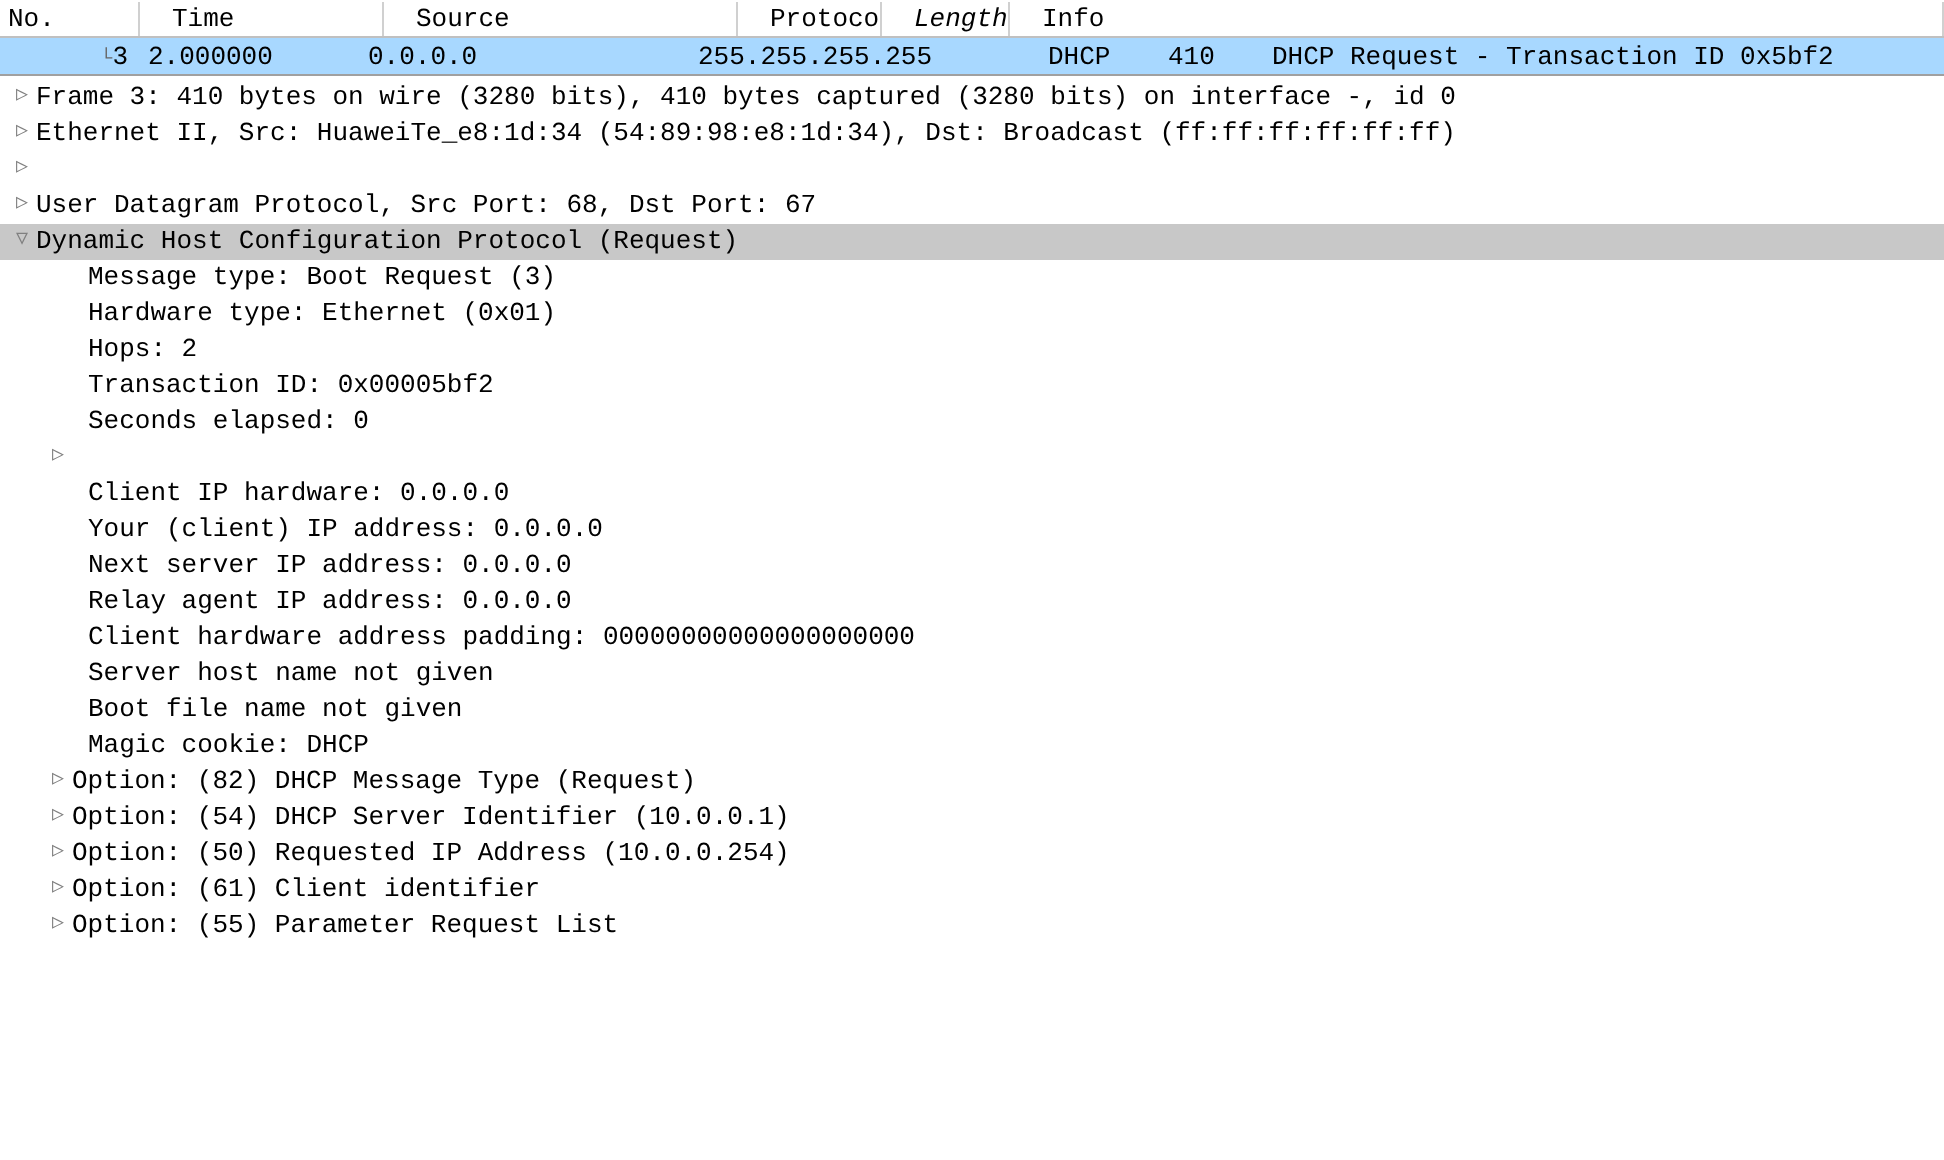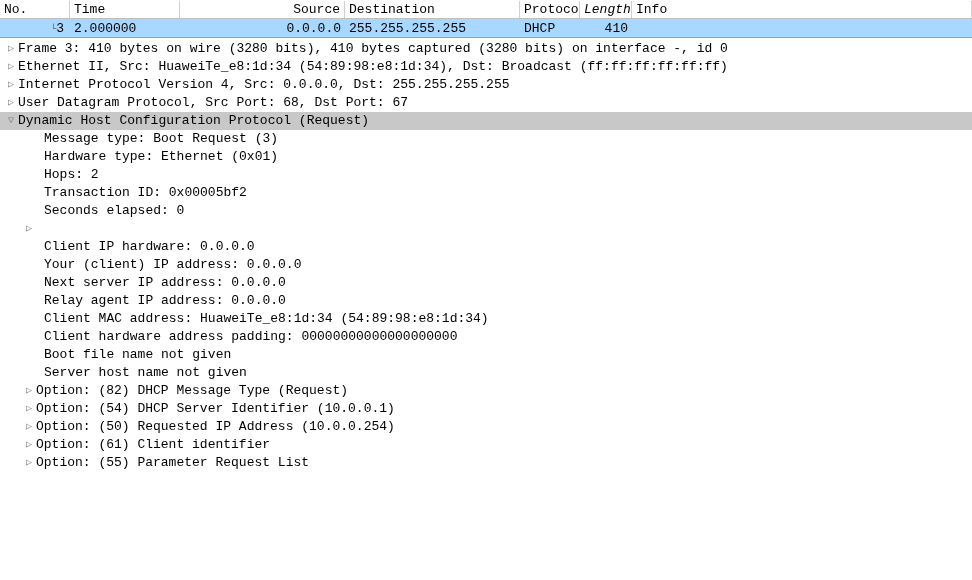--- a/index.html
+++ b/index.html
@@ -14,44 +14,45 @@
   .packet-list {
     border-bottom: 1px solid #a0a0a0;
     background: #fff;
   }
   .header-row {
     display: flex;
     background: #fff;
     border-bottom: 1px solid #c0c0c0;
     height: 19px;
     align-items: center;
+    gap: 12px;
   }
   .header-row .col {
     border-right: 1px solid #d0d0d0;
     padding: 1px 4px;
     white-space: nowrap;
     overflow: hidden;
   }
   .data-row {
     display: flex;
     height: 18px;
     align-items: center;
     background: #a8d8ff;
   }
   .data-row .col {
     padding: 1px 4px;
     white-space: nowrap;
     overflow: hidden;
   }
   .col-no { width: 70px; text-align: right; padding-right: 6px !important;}
   .col-time { width: 110px; }
-  .col-src { width: 165px; text-align: right; }
+  .col-src { width: 165px; }
   .col-dst { width: 175px; }
   .col-proto { width: 60px; }
-  .col-len { width: 52px; text-align: right; padding-right:4px !important;}
+  .col-len { width: 52px; text-align: left; padding-right:4px !important;}
   .col-info { flex: 1; }
   .tree-marker {
     display:inline-block;
     width:10px;
     color:#666;
     font-size:10px;
   }
   .details-pane {
     padding-top: 2px;
     line-height: 18px;
@@ -82,50 +83,49 @@
   .txt { white-space: pre; }
 </style>
 </head>
 <body>
 
 <div class="packet-list">
   <div class="header-row">
     <div class="col col-no" style="text-align:left;">No.</div>
     <div class="col col-time">Time</div>
     <div class="col col-src">Source</div>
-    <div class="col col-dst">Destination</div>
     <div class="col col-proto">Protocol</div>
     <div class="col col-len" style="text-align:right;font-style:italic;">Length</div>
     <div class="col col-info">Info</div>
   </div>
   <div class="data-row">
     <div class="col col-no"><span class="tree-marker">└</span><span>3</span></div>
     <div class="col col-time">2.000000</div>
     <div class="col col-src">0.0.0.0</div>
     <div class="col col-dst">255.255.255.255</div>
     <div class="col col-proto">DHCP</div>
     <div class="col col-len">410</div>
+    <div class="col col-info">DHCP Request  - Transaction ID 0x5bf2</div>
   </div>
 </div>
 
 <div class="details-pane">
   <div class="tree-row">
       <span class="indent l0"></span>
       <span class="caret">▷</span>
       <span class="txt">Frame 3: 410 bytes on wire (3280 bits), 410 bytes captured (3280 bits) on interface -, id 0</span>
     </div>
   <div class="tree-row">
       <span class="indent l0"></span>
       <span class="caret">▷</span>
       <span class="txt">Ethernet II, Src: HuaweiTe_e8:1d:34 (54:89:98:e8:1d:34), Dst: Broadcast (ff:ff:ff:ff:ff:ff)</span>
     </div>
   <div class="tree-row">
       <span class="indent l0"></span>
       <span class="caret">▷</span>
-      <span class="txt">Internet Protocol Version 4, Src: 0.0.0.0, Dst: 255.255.255.255</span>
     </div>
   <div class="tree-row">
       <span class="indent l0"></span>
       <span class="caret">▷</span>
       <span class="txt">User Datagram Protocol, Src Port: 68, Dst Port: 67</span>
     </div>
   <div class="tree-row selected">
       <span class="indent l0"></span>
       <span class="caret">▽</span>
       <span class="txt">Dynamic Host Configuration Protocol (Request)</span>
@@ -166,33 +166,33 @@
   <div class="tree-row">
       <span class="indent l2"></span>
       <span class="txt">Next server IP address: 0.0.0.0</span>
     </div>
   <div class="tree-row">
       <span class="indent l2"></span>
       <span class="txt">Relay agent IP address: 0.0.0.0</span>
     </div>
   <div class="tree-row">
       <span class="indent l2"></span>
-      <span class="txt">Client MAC address: HuaweiTe_e8:1d:34 (54:89:98:e8:1d:34)</span>
-    </div>
-  <div class="tree-row">
-      <span class="indent l2"></span>
       <span class="txt">Client hardware address padding: 00000000000000000000</span>
     </div>
   <div class="tree-row">
       <span class="indent l2"></span>
+      <span class="txt">Server host name not given</span>
+    </div>
+  <div class="tree-row">
+      <span class="indent l2"></span>
       <span class="txt">Boot file name not given</span>
     </div>
   <div class="tree-row">
       <span class="indent l2"></span>
-      <span class="txt">Server host name not given</span>
+      <span class="txt">Magic cookie: DHCP</span>
     </div>
   <div class="tree-row">
       <span class="indent l1"></span>
       <span class="caret">▷</span>
       <span class="txt">Option: (82) DHCP Message Type (Request)</span>
     </div>
   <div class="tree-row">
       <span class="indent l1"></span>
       <span class="caret">▷</span>
       <span class="txt">Option: (54) DHCP Server Identifier (10.0.0.1)</span>

